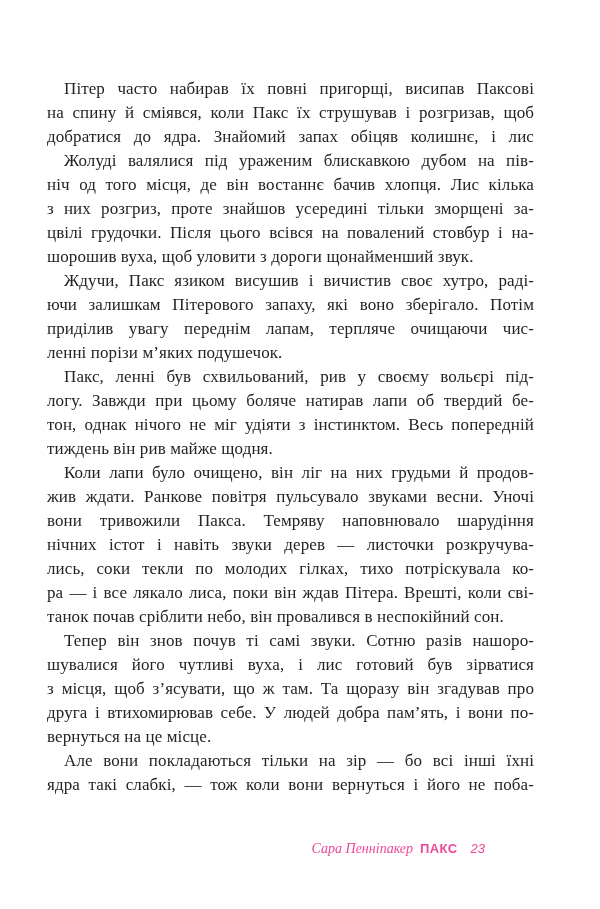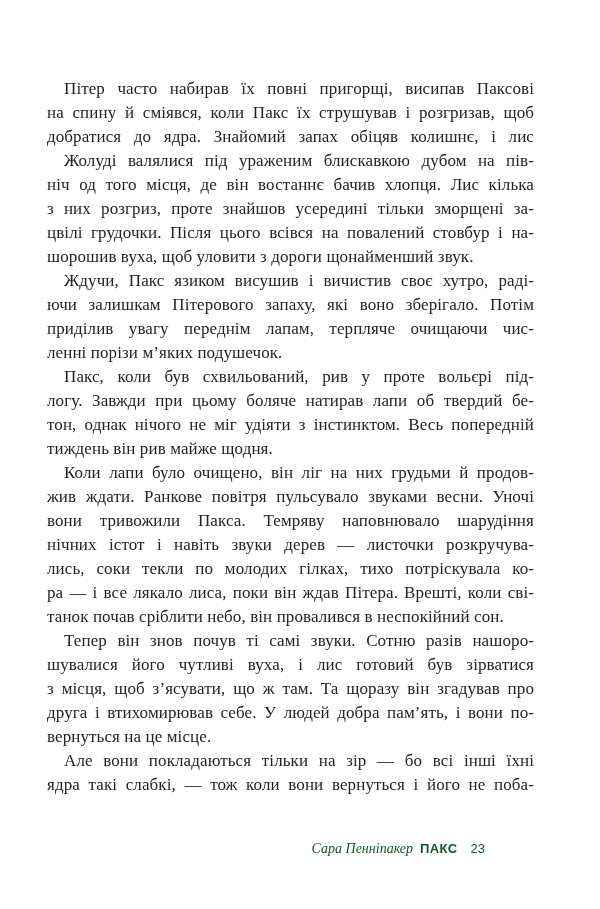--- a/index.html
+++ b/index.html
@@ -42,37 +42,38 @@
     text-align-last: left;
   }
   .running-footer {
     position: absolute;
     top: 841px;
     right: 59px;
     display: flex;
     align-items: baseline;
     font-size: 14px;
     line-height: 16px;
-    color: #14532d;
+    color: #ec4899;
   }
   .footer-author {
     font-style: italic;
     font-family: "Liberation Serif", "DejaVu Serif", serif;
   }
   .footer-title {
     margin-left: 7px;
     font-family: "Liberation Sans", "DejaVu Sans", sans-serif;
     font-weight: 700;
     font-size: 13px;
     letter-spacing: 0.4px;
   }
   .footer-page {
     margin-left: 13px;
     font-family: "Liberation Sans", "DejaVu Sans", sans-serif;
     font-size: 13px;
+    font-style: italic;
   }
 </style>
 </head>
 <body>
 
 <div class="page">
   <main class="text-block">
 
     <p>
       <span class="line first">Пітер часто набирав їх повні пригорщі, висипав Паксові</span>
@@ -89,21 +90,21 @@
     </p>
 
     <p>
       <span class="line first">Ждучи, Пакс язиком висушив і вичистив своє хутро, раді-</span>
       <span class="line">ючи залишкам Пітерового запаху, які воно зберігало. Потім</span>
       <span class="line">приділив увагу переднім лапам, терпляче очищаючи чис-</span>
       <span class="line para-end">ленні порізи м’яких подушечок.</span>
     </p>
 
     <p>
-      <span class="line first">Пакс, коли був схвильований, рив у проте вольєрі під-</span>
+      <span class="line first">Пакс, ленні був схвильований, рив у своєму вольєрі під-</span>
       <span class="line">логу. Завжди при цьому боляче натирав лапи об твердий бе-</span>
       <span class="line">тон, однак нічого не міг удіяти з інстинктом. Весь попередній</span>
       <span class="line para-end">тиждень він рив майже щодня.</span>
     </p>
 
     <p>
       <span class="line first">Коли лапи було очищено, він ліг на них грудьми й продов-</span>
       <span class="line">жив ждати. Ранкове повітря пульсувало звуками весни. Уночі</span>
       <span class="line">вони тривожили Пакса. Темряву наповнювало шарудіння</span>
       <span class="line">нічних істот і навіть звуки дерев — листочки розкручува-</span>

